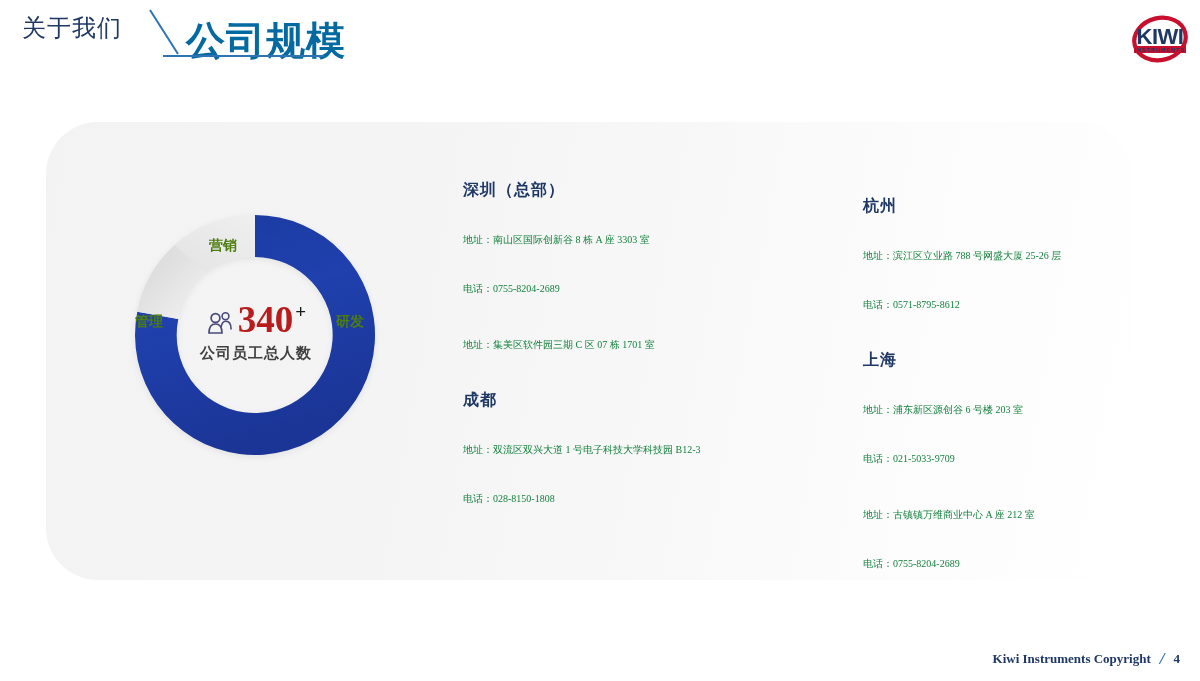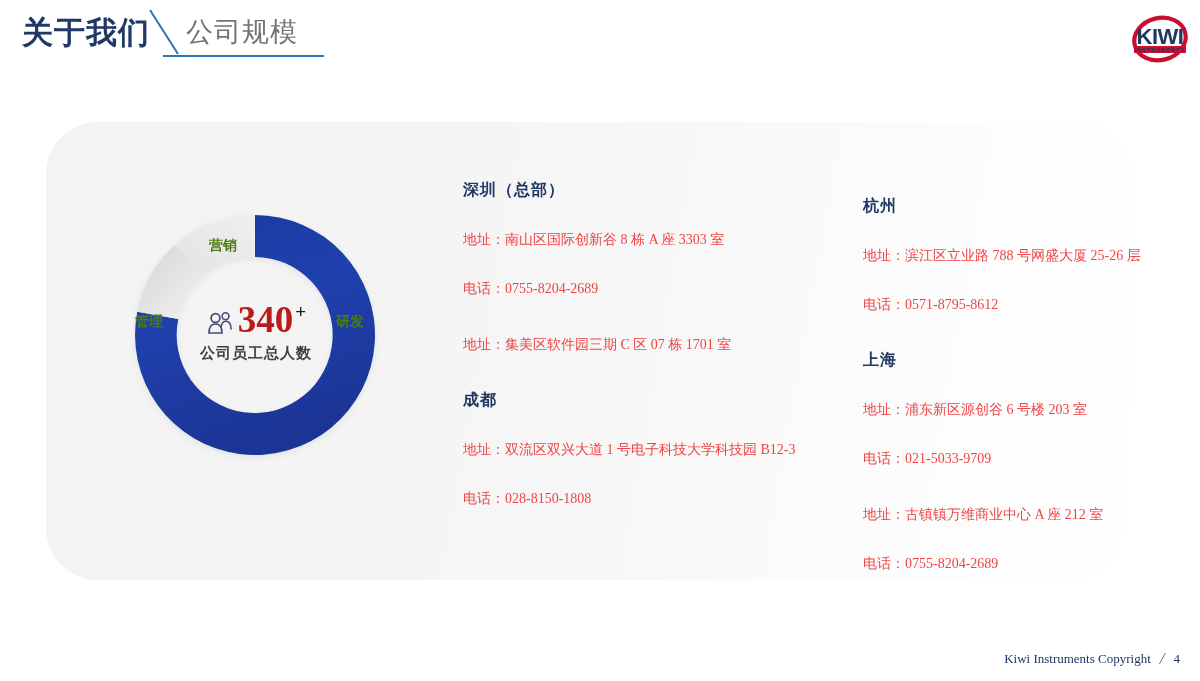--- a/index.html
+++ b/index.html
@@ -9,26 +9,26 @@
     font-family:"Liberation Sans","DejaVu Sans",sans-serif;
     position:relative;
     overflow:hidden;
   }
 
   
   #slide-header { position:absolute; left:0; top:0; width:1200px; height:80px; }
 
   #header-title-main {
     position:absolute; left:22px; top:12px;
-    font-size:31px; font-weight:bold; color:#1f3864;
+    font-size:24px; font-weight:normal; color:#1f3864;
     letter-spacing:1px;
   }
   #header-title-sub {
     position:absolute; left:186px; top:14px;
-    font-size:27px; font-weight:normal; color:#737373;
+    font-size:39px; font-weight:bold; color:#0369a1;
     letter-spacing:1px;
   }
   #header-slash {
     position:absolute; left:148px; top:8px; width:36px; height:50px;
   }
   #header-underline {
     position:absolute; left:163px; top:55px; width:161px; height:2px;
     background:#2e74b5;
   }
 
@@ -85,29 +85,29 @@
   #office-col-left  { left:463px; top:180px; width:390px; }
   #office-col-right { left:863px; top:196px; width:300px; }
 
   .office-entry { margin-bottom:35px; }
   .office-city {
     font-size:16px; font-weight:bold; color:#1f3864;
     letter-spacing:1px; margin-bottom:7px;
   }
   .office-line {
     font-family:"Liberation Serif","DejaVu Serif",serif;
-    font-size:14px; color:#ef4444; line-height:21px; white-space:nowrap;margin-top:28px;
+    font-size:10px; color:#15803d; line-height:21px; white-space:nowrap;margin-top:28px;
   }
 
   
   #slide-footer {
     position:absolute; right:20px; bottom:12px;
     display:flex; align-items:center; gap:9px;
     font-family:"Liberation Serif","DejaVu Serif",serif;
-    font-size:13px; font-weight:normal; color:#1f3864;
+    font-size:13px; font-weight:bold; color:#1f3864;
   }
   #footer-slash { color:#2e74b5; font-size:17px; font-style:italic; }
   #footer-page-number { color:#1f3864; }
 </style>
 </head>
 <body>
 
 <div id="slide-header">
 
   <div id="header-title-main">关于我们</div>

